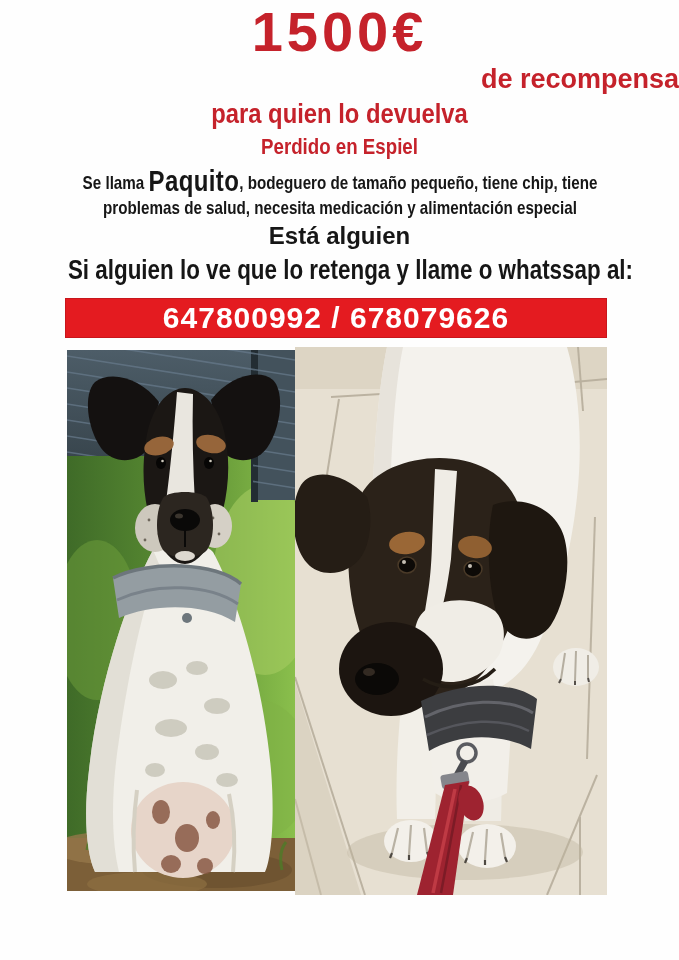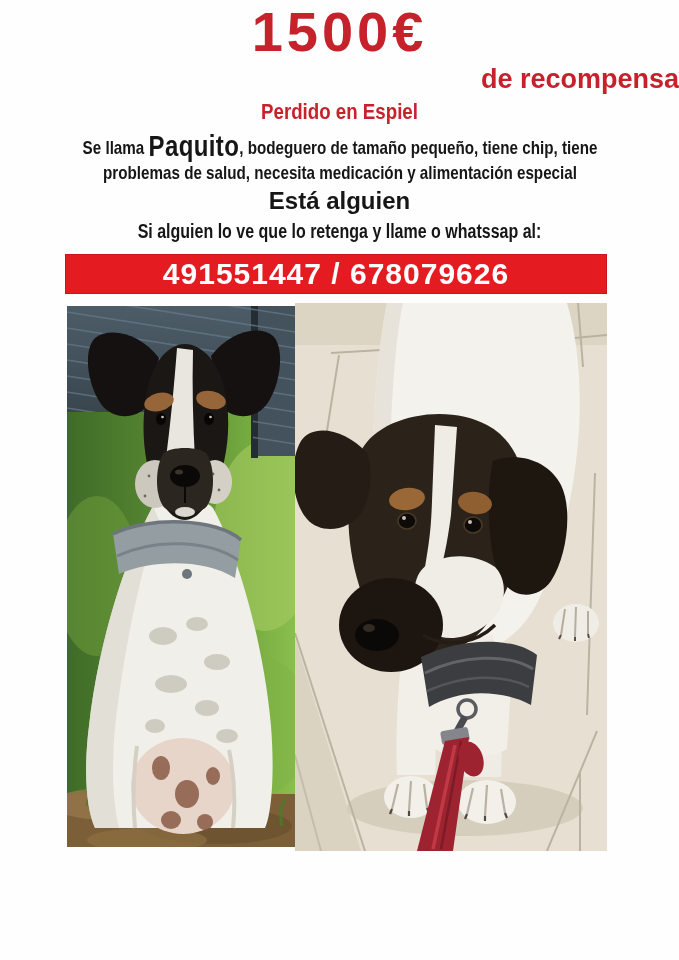--- a/index.html
+++ b/index.html
@@ -16,54 +16,57 @@
   .h3      { margin-top:7px;  font-size:28px; line-height:1; color:var(--heading-red,#c5222b); }
   .h4      { margin-top:8px;  font-size:22px; line-height:1; color:var(--heading-red,#c5222b); }
   .h5      { margin-top:6px;  font-size:22px; line-height:1; color:var(--heading-red,#c5222b); }
   .datetime{ margin-top:14px; font-size:25px; line-height:1; }
   .description {
     width:720px; margin:8px 0 0 -20px; font-size:19px; line-height:1.25;
     transform:scaleX(.80); transform-origin:50% 50%;
   }
   .dog-name { font-size:30px; line-height:1; vertical-align:-2px; letter-spacing:0.5px; }
   .neutered { margin-top:3px; font-size:24px; line-height:1.1; }
-  .contact  { margin-top:6px; font-size:20px; line-height:1.1; }
+  .contact  { margin-top:6px; font-size:28px; line-height:1.1; }
   .phone-banner {
     margin:12px 0 0 65px; width:542px; height:40px;
     background:var(--banner-red,#e41b20);
     color:var(--banner-text,#ffffff);
     font-size:30px; line-height:40px; letter-spacing:1px;
     box-shadow:0 0 0 1px #c8161c inset;
   }
   .photos { margin:9px 0 0 67px; display:flex; align-items:flex-start; width:540px; }
   .photos svg { display:block; flex:none; }
   .photo-left { margin-top:3px; }
 </style>
 </head>
 <body>
 
 <div class="poster">
 
   <div class="amount">1500€</div>
   <div class="h2">de recompensa</div>
+  <div class="h3">
+      <span class="cx85">para quien lo devuelva</span>
+    </div>
   <div class="h4">
       <span class="cx85">Perdido en Espiel</span>
     </div>
 
 
   <p class="description"><span>Se llama</span>
     <span class="dog-name">Paquito</span><span>, bodeguero de tamaño pequeño, tiene chip, tiene problemas de salud, necesita medicación y alimentación especial</span></p>
 
   <div class="neutered">Está alguien</div>
   <div class="contact">
       <span class="cx80">Si alguien lo ve que lo retenga y llame o whatssap al:</span>
     </div>
 
   <div class="phone-banner">
-    <span>491551447 / 678079626</span>
+    <span>647800992 / 678079626</span>
   </div>
 
   <div class="photos">
 
     <svg class="photo-left" width="228" height="541" viewBox="0 0 228 541" xmlns="http://www.w3.org/2000/svg" role="img">
       <defs>
         <linearGradient id="grassG" x1="0" y1="0" x2="1" y2="0">
           <stop offset="0" stop-color="#3f6b28"></stop>
           <stop offset="0.55" stop-color="#5e9134"></stop>
           <stop offset="1" stop-color="#8abf4c"></stop>

